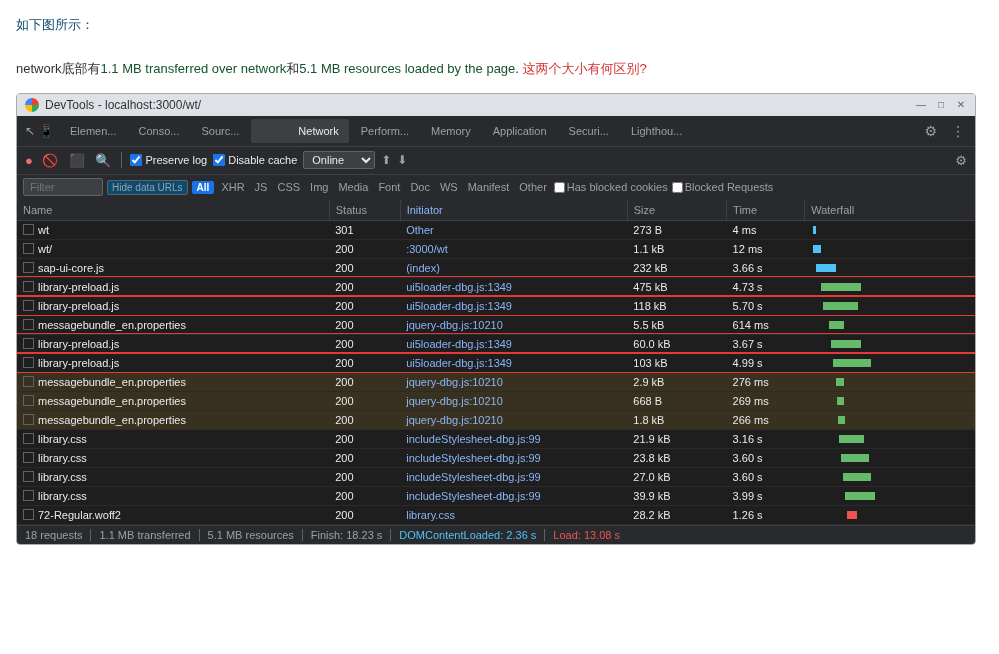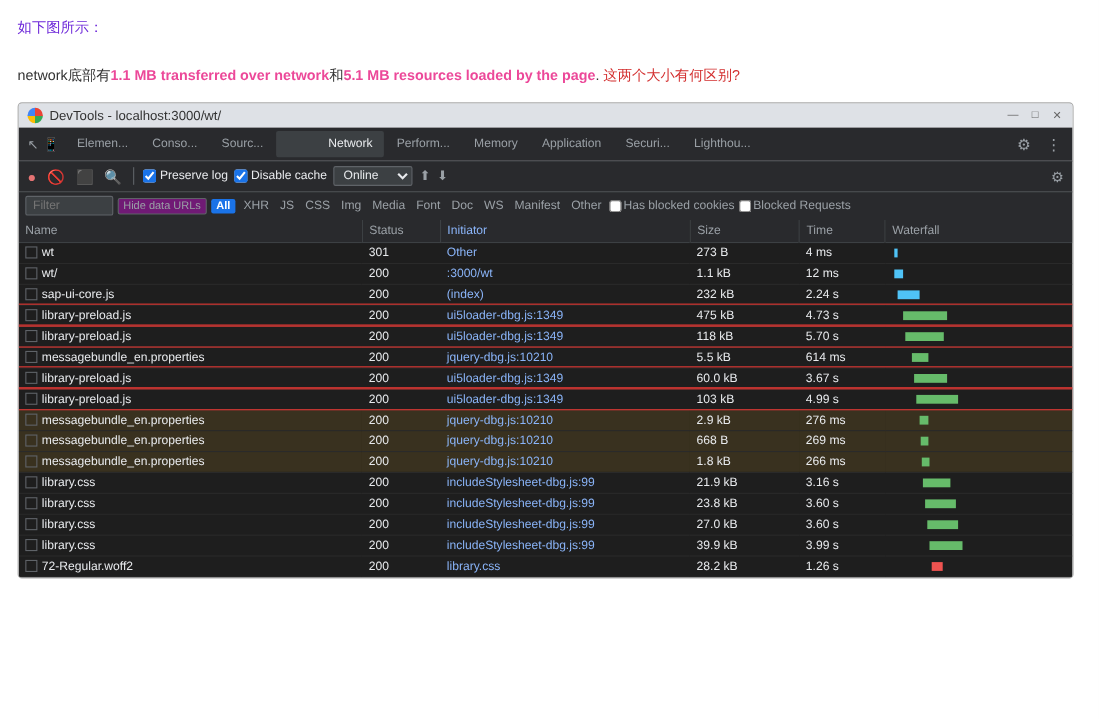--- a/index.html
+++ b/index.html
@@ -4,31 +4,31 @@
   <style>
     * { box-sizing: border-box; margin: 0; padding: 0; }
     body {
       font-family: Arial, sans-serif;
       background: #fff;
       color: #333;
       font-size: 13px;
       padding: 16px;
     }
     .intro-text {
-      color: #6d28d9;
+      color: #0c4a6e;
       margin-bottom: 10px;
       font-size: 13px;
     }
     .question-text {
       color: #333;
       margin-bottom: 14px;
       font-size: 13px;
       line-height: 1.5;
     }
-    .question-text .blue { color: #ec4899; font-weight: bold; }
+    .question-text .blue { color: #14532d; }
     .question-text .red { color: #d32f2f; }
 
     
     .devtools-window {
       border: 1px solid #aaa;
       border-radius: 4px;
       overflow: hidden;
       width: 960px;
       background: #f1f3f4;
     }
@@ -150,21 +150,21 @@
     .devtools-filterbar .filter-input {
       background: #3c4043;
       border: 1px solid #5f6368;
       border-radius: 2px;
       color: #e8eaed;
       font-size: 11px;
       padding: 2px 6px;
       width: 80px;
     }
     .devtools-filterbar .filter-btn {
-      background: #701a75;
+      background: #0c4a6e;
       border: 1px solid #5f6368;
       color: #9aa0a6;
       font-size: 10px;
       padding: 1px 4px;
       border-radius: 2px;
       cursor: pointer;
     }
     .devtools-filterbar .filter-type {
       background: #1a73e8;
       color: #fff;
@@ -418,21 +418,21 @@
           <tr>
             <td class="col-name">
               <div class="name-cell">
                 <div class="checkbox"></div>
                 <span>sap-ui-core.js</span>
               </div>
             </td>
             <td class="col-status">200</td>
             <td class="col-initiator"><span class="link-blue">(index)</span></td>
             <td class="col-size">232 kB</td>
-            <td class="col-time">2.24 s</td>
+            <td class="col-time">3.66 s</td>
             <td class="col-waterfall">
               <div class="waterfall-bar-container">
                 <div class="waterfall-bar bar-blue" style="left: 5px; width: 20px;"></div>
               </div>
             </td>
           </tr>
           <tr style="outline: rgb(229, 57, 53) solid 1px;">
             <td class="col-name">
               <div class="name-cell">
                 <div class="checkbox"></div>
@@ -650,17 +650,30 @@
             <td class="col-waterfall">
               <div class="waterfall-bar-container">
                 <div class="waterfall-bar bar-red" style="left: 36px; width: 10px;"></div>
               </div>
             </td>
           </tr>
         </tbody>
     </table>
   </div>
 
+  <div class="devtools-statusbar">
+    <span class="status-item">18 requests</span>
+    <div class="separator"></div>
+    <span class="status-item">1.1 MB transferred</span>
+    <div class="separator"></div>
+    <span class="status-item">5.1 MB resources</span>
+    <div class="separator"></div>
+    <span class="status-item">Finish: 18.23 s</span>
+    <div class="separator"></div>
+    <span class="status-item dom-loaded">DOMContentLoaded: 2.36 s</span>
+    <div class="separator"></div>
+    <span class="status-item load-time">Load: 13.08 s</span>
+  </div>
 
 </div>
 
 
 
 
 </body></html>

